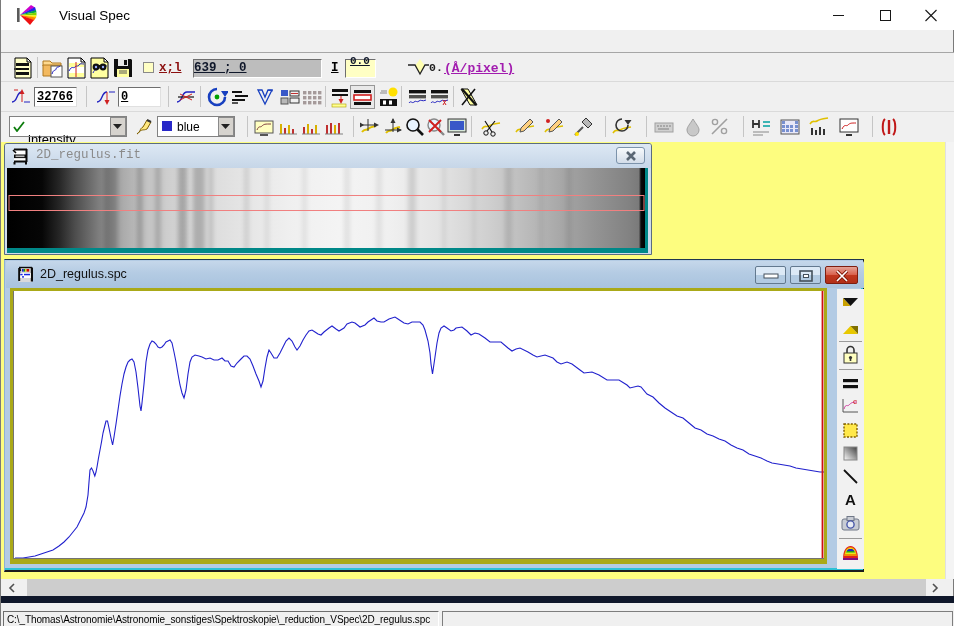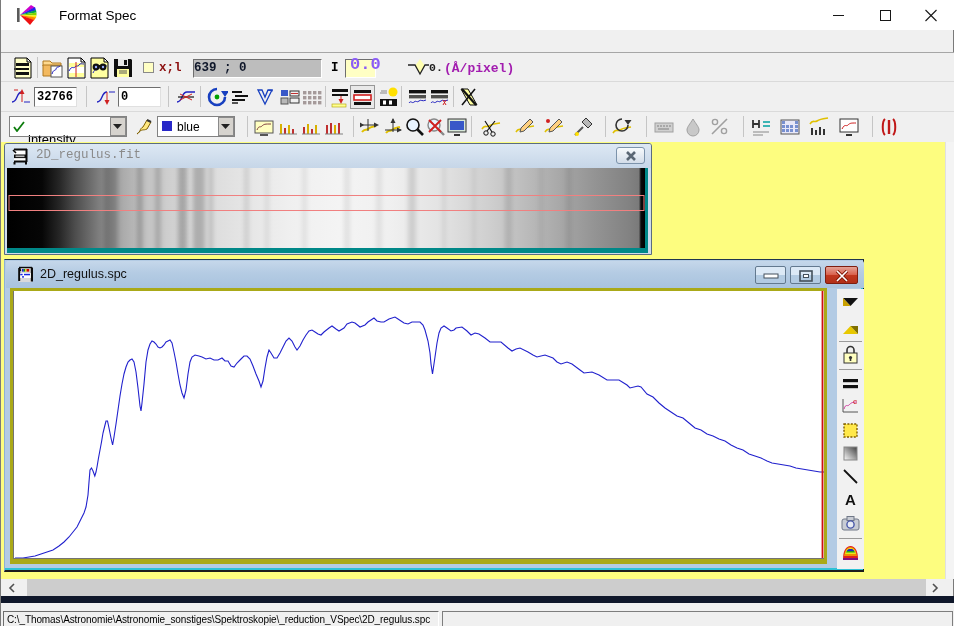--- a/index.html
+++ b/index.html
@@ -18,21 +18,21 @@
 .mi { position:absolute; top:3px; }
 .gray { color:#a5a5a5; }
 
 
 .tbar { position:absolute; left:0; width:953px; height:30px; background:#f0f0f0; }
 #tb1 { top:52px; border-top:1px solid #a6a6a6; border-bottom:1px solid #dadada;}
 #tb2 { top:82px; border-bottom:1px solid #dadada;}
 #tb3 { top:112px; }
 .vsep { position:absolute; top:4px; width:1px; height:21px; background:#c5c5c5; }
 .ti { position:absolute; top:4px; width:22px; height:22px; }
-.mono { font-family:"Liberation Mono", monospace; font-weight:bold; }
+.mono { font-family:"Liberation Mono", monospace; font-weight:bold;text-decoration:underline; }
 
 
 #mdi { position:absolute; left:0; top:142px; width:953px; height:437px; background:#fdfd7f; }
 #mdiright { position:absolute; left:944px; top:0px; width:9px; height:437px; background:#f4f4f4; border-left:1px solid #e0e0e0;}
 
 
 #w1 { position:absolute; left:3px; top:1px; width:648px; height:112px; background:#cfdcec;
   border:1px solid #5a6c80; border-radius:3px 3px 0 0; }
 #w1title { position:absolute; left:0px; top:0px; width:646px; height:24px; border-radius:2px 2px 0 0;
   background:linear-gradient(#dde8f4,#c6d6e8);font-family:Liberation Mono, monospace; }
@@ -75,21 +75,21 @@
     <svg class="abs" style="left:16px;top:4px" width="26" height="22" viewBox="0 0 26 22">
       <rect x="0" y="4" width="2.6" height="14" fill="#5a5a5a"></rect>
       <polygon points="3,11 14,1 18,3.5" fill="#cc00cc"></polygon>
       <polygon points="3,11 18,3 19,6.5" fill="#2222ee"></polygon>
       <polygon points="3,11 19,6 19.5,8.5" fill="#00aa44"></polygon>
       <polygon points="3,11 19.5,8.5 19.5,11.5" fill="#7ed400"></polygon>
       <polygon points="3,11 19.5,11.5 19,14" fill="#ffee00"></polygon>
       <polygon points="3,11 19,13.5 17,16.5" fill="#ff8800"></polygon>
       <polygon points="3,11 17,16 13,21" fill="#ee1111"></polygon>
     </svg>
-    <div id="titletext">Format Spec</div>
+    <div id="titletext">Visual Spec</div>
     <svg class="abs" style="left:828px;top:0" width="120" height="30" viewBox="0 0 120 30">
       <line x1="4" y1="15.5" x2="15" y2="15.5" stroke="#171717" stroke-width="1"></line>
       <rect x="51.5" y="10.5" width="10" height="10" fill="none" stroke="#171717" stroke-width="1"></rect>
       <line x1="96.5" y1="10" x2="107.5" y2="21" stroke="#171717" stroke-width="1.1"></line>
       <line x1="107.5" y1="10" x2="96.5" y2="21" stroke="#171717" stroke-width="1.1"></line>
     </svg>
   </div>
   <div id="tb1" class="tbar">
     <svg class="ti" style="left:11px" viewBox="0 0 22 22">
         <path d="M3 1h12l4 4v16H3z" fill="#ffffc8" stroke="#000"></path>
@@ -131,21 +131,21 @@
         <rect x="5" y="12" width="12" height="8" fill="#ffffa0"></rect>
         <line x1="7" y1="14" x2="15" y2="14" stroke="#555"></line>
         <line x1="7" y1="16" x2="15" y2="16" stroke="#555"></line>
       </svg>
     <div class="abs" style="left:142px;top:9px;width:11px;height:11px;background:#ffffc4;border:1px solid #8a8a8a"></div>
     <span class="abs mono" style="left:158px;top:8px;font-size:12.5px;color:#8c1010">x;l</span>
     <div class="abs" style="left:192px;top:6px;width:129px;height:19px;background:#bdbdbd;border-top:1.5px solid #6e6e6e;border-left:1.5px solid #6e6e6e;border-bottom:1px solid #fff;border-right:1px solid #fff"></div>
     <span class="abs mono" style="left:193px;top:8px;font-size:12.5px;color:#0f172a">639 ; 0</span>
     <span class="abs mono" style="left:330px;top:8px;font-size:12.5px;color:#000">I</span>
     <div class="abs" style="left:344px;top:6px;width:31px;height:19px;background:#ffffc4;border-top:1.5px solid #6e6e6e;border-left:1.5px solid #6e6e6e;border-bottom:1px solid #fff;border-right:1px solid #fff"></div>
-    <span class="abs mono" style="left:349px;top:2px;font-size:17px;color:#8b5cf6">0.0</span>
+    <span class="abs mono" style="left:349px;top:2px;font-size:11px;color:#0f172a">0.0</span>
     <svg class="abs" style="left:406px;top:5px" width="36" height="20" viewBox="0 0 36 20">
         <polygon points="8,8 13,15 18,8 13,1" fill="#ffffb0"></polygon>
         <path d="M1 7h7l5 9 5-9h4" fill="none" stroke="#222" stroke-width="1.3"></path>
         <text x="22" y="13" font-size="11.5" font-weight="bold" font-family="Liberation Mono" fill="#222">0.</text>
       </svg>
     <span class="abs mono" style="left:443px;top:8px;font-size:13px;color:#a21caf">(Å/pixel)</span>
   </div>
   <div id="tb2" class="tbar">
     <svg class="ti" style="left:9px" viewBox="0 0 22 22">
         <path d="M2 16c6 0 4-10 10-10" fill="none" stroke="#2020c0" stroke-width="1.4"></path>

